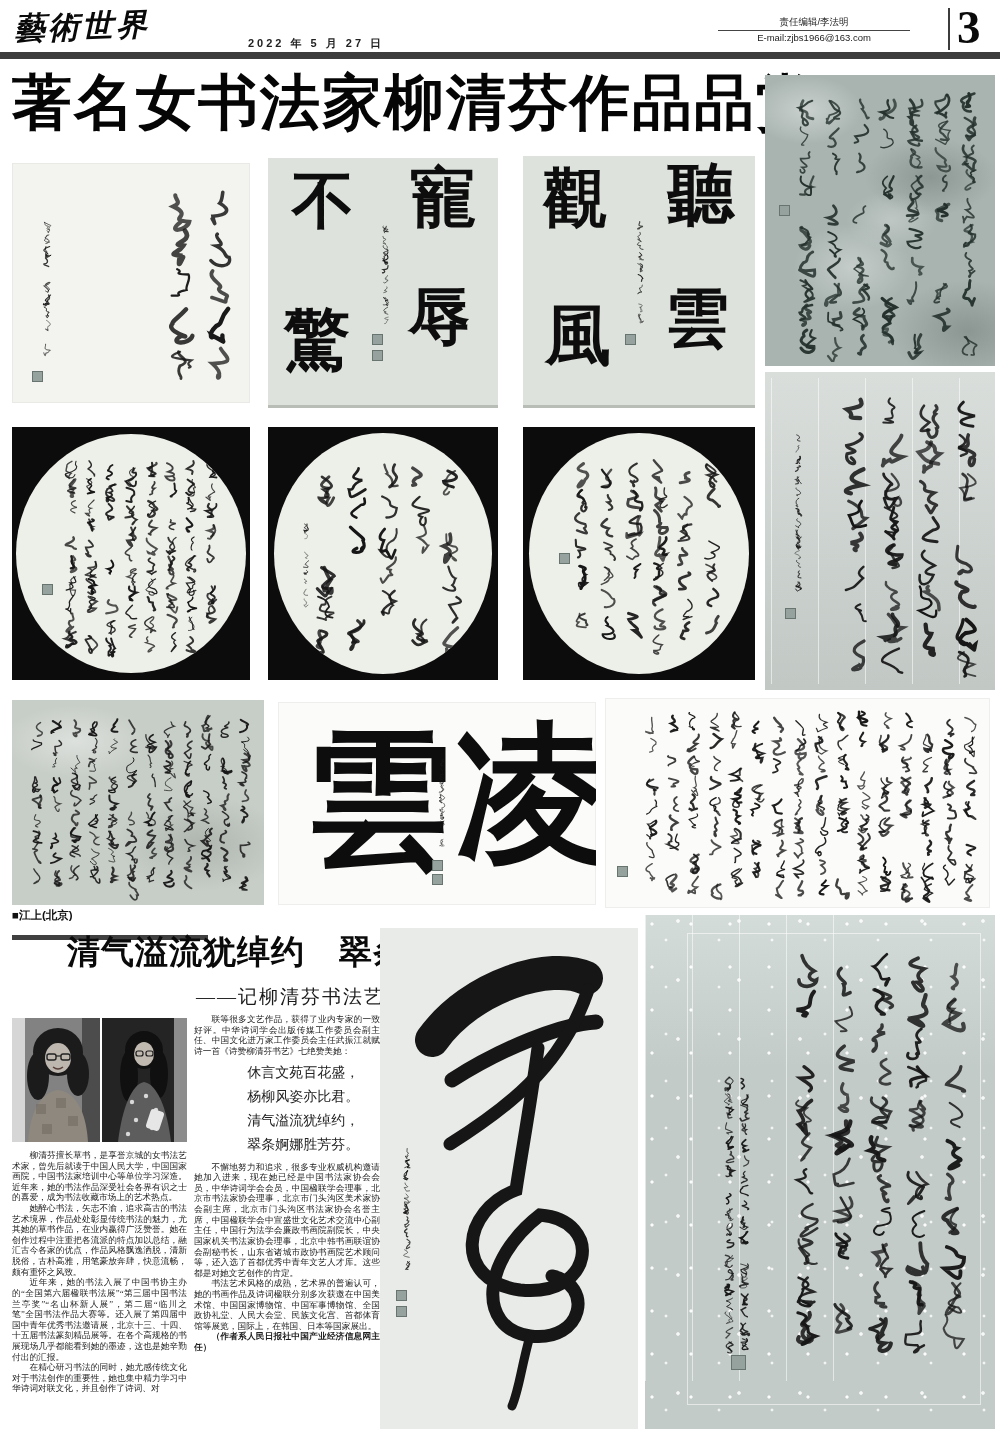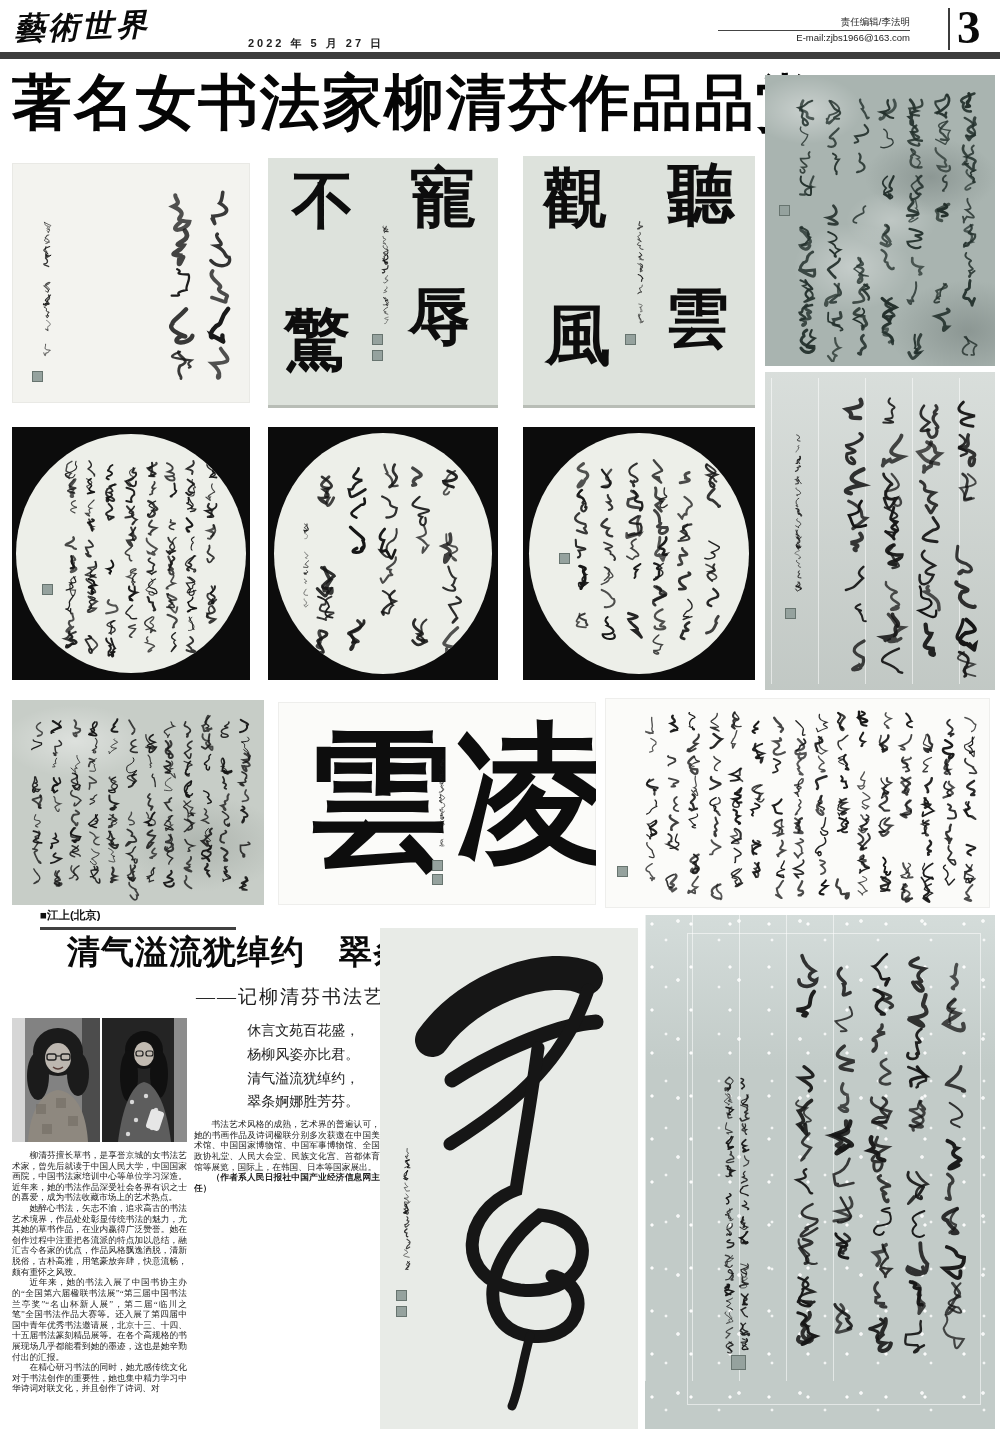--- a/index.html
+++ b/index.html
@@ -4,21 +4,21 @@
 <style>
   html,body{margin:0;padding:0;background:#ffffff;}
   .page{position:relative;width:1000px;height:1429px;background:#fff;overflow:hidden;
         font-family:"Liberation Sans","DejaVu Sans",sans-serif;color:#111;}
   .abs{position:absolute;}
   .serif{font-family:"Liberation Serif","DejaVu Serif",serif;}
   
   .logo{left:14px;top:6px;font-size:31px;font-weight:bold;font-style:italic;
         letter-spacing:3px;transform:rotate(-2deg);font-family:"DejaVu Serif",serif;color:#0a0a0a;}
   .date{left:216px;top:36px;font-size:11px;font-weight:bold;letter-spacing:3px;color:#222;margin-left:32px;}
-  .edbox{left:718px;top:15px;width:192px;text-align:right;font-size:9.5px;color:#222;line-height:1.45;}
+  .edbox{left:718px;top:15px;width:192px;text-align:center;font-size:9.5px;color:#222;line-height:1.45;}
   .edbox .l1{border-bottom:1px solid #444;padding-bottom:1px;}
   .section{left:843px;top:6px;font-size:40px;font-weight:900;letter-spacing:0;color:#0a0a0a;}
   .vdiv{left:948px;top:8px;width:2px;height:42px;background:#3c3c3c;}
   .pagenum{left:957px;top:0px;font-size:47px;font-weight:900;color:#0a0a0a;}
   .rule{left:0;top:52px;width:1000px;height:7px;background:#3d3d3d;}
   .headline{left:12px;top:63px;width:752px;font-size:60px;font-weight:900;letter-spacing:2px;
             color:#050505;white-space:nowrap;}
   
   .panel{position:absolute;overflow:hidden;}
   .scrib{position:absolute;}
@@ -43,21 +43,21 @@
     radial-gradient(circle at 33px 6px,rgba(255,255,255,.85) 1.4px,transparent 2.2px),
     linear-gradient(180deg,#d4dcda,#c2cbc8 30%);
     background-size:39px 43px,53px 47px,61px 59px,100% 100%;}
   .tex1{background-color:#c7cdc7;background-image:
     radial-gradient(ellipse 120px 60px at 25% 20%,rgba(255,255,255,.4),transparent 60%),
     radial-gradient(ellipse 140px 80px at 75% 70%,rgba(120,128,122,.3),transparent 60%);}
   .whitepanel{background:#fbfbf9;box-shadow:inset 0 0 0 1px rgba(0,0,0,.05);}
   .frame{position:absolute;border:1px solid rgba(255,255,255,.55);}
   
   .byline{left:12px;top:908px;width:196px;font-size:11.5px;font-weight:bold;color:#111;
-          border-bottom:3px solid #404040;padding-bottom:4px;margin-left:28px;}
+          border-bottom:5px solid #404040;padding-bottom:12px;}
   .atitle{left:8px;top:930px;width:628px;text-align:center;font-size:33px;font-weight:900;
           color:#0a0a0a;letter-spacing:1px;white-space:nowrap;}
   .asub{left:8px;top:984px;width:628px;text-align:center;font-size:19px;color:#1a1a1a;letter-spacing:2px;}
   .photo{position:absolute;overflow:hidden;background:#555;}
   .col{position:absolute;font-family:"Liberation Serif","DejaVu Serif",serif;font-size:8.7px;
        line-height:1.22;text-align:justify;color:#1e1e1e;overflow:hidden;}
   .col p{margin:0;text-indent:2em;word-break:break-all;}
   .poem{margin:5px 2px 5px 3.8em;line-height:1.7;font-size:14px;color:#222;}
   .poem div{text-indent:0;}
   .note{font-weight:bold;}
@@ -950,26 +950,28 @@
   </div>
 
   <div class="col" style="left:12px;top:1150px;width:175px;height:279px;">
     <p>柳清芬擅长草书，是享誉京城的女书法艺术家，曾先后就读于中国人民大学，中国国家画院，中国书法家培训中心等单位学习深造。近年来，她的书法作品深受社会各界有识之士的喜爱，成为书法收藏市场上的艺术热点。</p>
     <p>她醉心书法，矢志不渝，追求高古的书法艺术境界，作品处处彰显传统书法的魅力，尤其她的草书作品，在业内赢得广泛赞誉。她在创作过程中注重把各流派的特点加以总结，融汇古今各家的优点，作品风格飘逸洒脱，清新脱俗，古朴高雅，用笔豪放奔肆，快意流畅，颇有重怀之风致。</p>
     <p>近年来，她的书法入展了中国书协主办的“全国第六届楹联书法展”“第三届中国书法兰亭奖”“名山杯新人展”，第二届“临川之笔”全国书法作品大赛等。还入展了第四届中国中青年优秀书法邀请展，北京十三、十四、十五届书法篆刻精品展等。在各个高规格的书展现场几乎都能看到她的墨迹，这也是她辛勤付出的汇报。</p>
     <p>在精心研习书法的同时，她尤感传统文化对于书法创作的重要性，她也集中精力学习中华诗词对联文化，并且创作了诗词、对</p>
   </div>
 
   <div class="col" style="left:194px;top:1014px;width:186px;height:415px;">
+    <p>联等很多文艺作品，获得了业内专家的一致好评。中华诗词学会出版传媒工作委员会副主任、中国文化进万家工作委员会主任武振江就赋诗一首《诗赞柳清芬书艺》七绝赞美她：</p>
     <div class="poem">
       <div>休言文苑百花盛，</div>
       <div>杨柳风姿亦比君。</div>
       <div>清气溢流犹绰约，</div>
       <div>翠条婀娜胜芳芬。</div>
     </div>
+    <p>不懈地努力和追求，很多专业权威机构邀请她加入进来，现在她已经是中国书法家协会会员，中华诗词学会会员，中国楹联学会理事，北京市书法家协会理事，北京市门头沟区美术家协会副主席，北京市门头沟区书法家协会名誉主席，中国楹联学会中宣盛世文化艺术交流中心副主任，中国行为法学会廉政书画院副院长，中央国家机关书法家协会理事，北京中韩书画联谊协会副秘书长，山东省诸城市政协书画院艺术顾问等，还入选了首都优秀中青年文艺人才库。这些都是对她文艺创作的肯定。</p>
     <p>书法艺术风格的成熟，艺术界的普遍认可，她的书画作品及诗词楹联分别多次获邀在中国美术馆、中国国家博物馆、中国军事博物馆、全国政协礼堂、人民大会堂、民族文化宫、首都体育馆等展览，国际上，在韩国、日本等国家展出。</p>
     <p class="note">（作者系人民日报社中国产业经济信息网主任）</p>
   </div>
 
   <div class="panel" style="left:380px;top:928px;width:258px;height:501px;background:#e8ebe7;">
     <svg width="258" height="501" viewBox="0 0 258 501">
       <g fill="none" stroke="#161616" stroke-linecap="round">
         <path d="M52,112 C92,56 172,34 206,50" stroke-width="34"></path>
         <path d="M72,152 C122,120 182,96 216,94" stroke-width="15"></path>
         <path d="M208,62 C182,140 124,182 70,216" stroke-width="13"></path>

